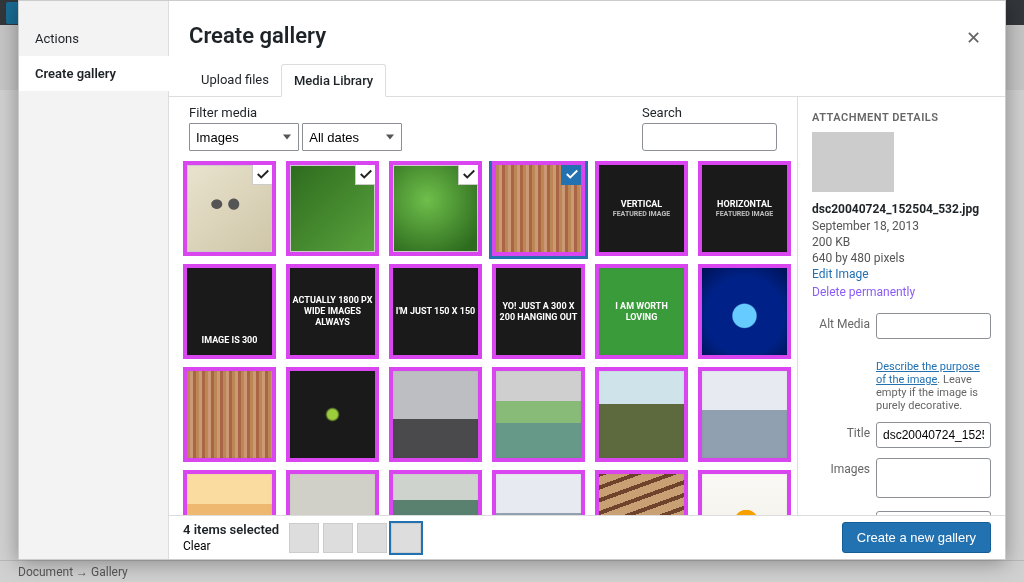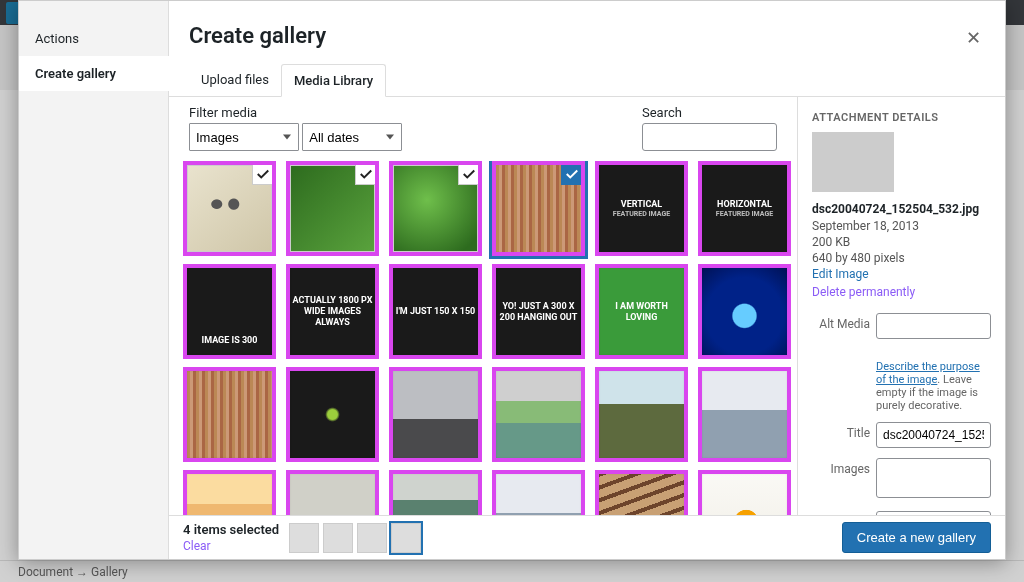--- a/index.html
+++ b/index.html
@@ -206,21 +206,21 @@
   .modal-footer {
     border-top: 1px solid #ddd;
     padding: 6px 14px;
     display: flex;
     align-items: center;
     justify-content: space-between;
     background: #fff;
   }
   .footer-left { display: flex; align-items: center; gap: 10px; }
   .sel-count { font-weight: 600; font-size: 13px; }
-  .clear-link { color: #8b5cf6; cursor: pointer; display: block; font-size: 12px; margin-top: 2px; }
+  .clear-link { color: #000000; cursor: pointer; display: block; font-size: 12px; margin-top: 2px; }
   .mini-thumbs { display: flex; gap: 4px; }
   .mini { width: 30px; height: 30px; border: 1px solid #ccc; background: #ddd; }
   .mini.active { outline: 2px solid #2271b1; }
   .btn-primary {
     background: #2271b1; color: #fff; border: 1px solid #135e96; border-radius: 3px;
     padding: 7px 14px; font-size: 13px; cursor: pointer;
   }
 </style>
 </head>
 <body>

